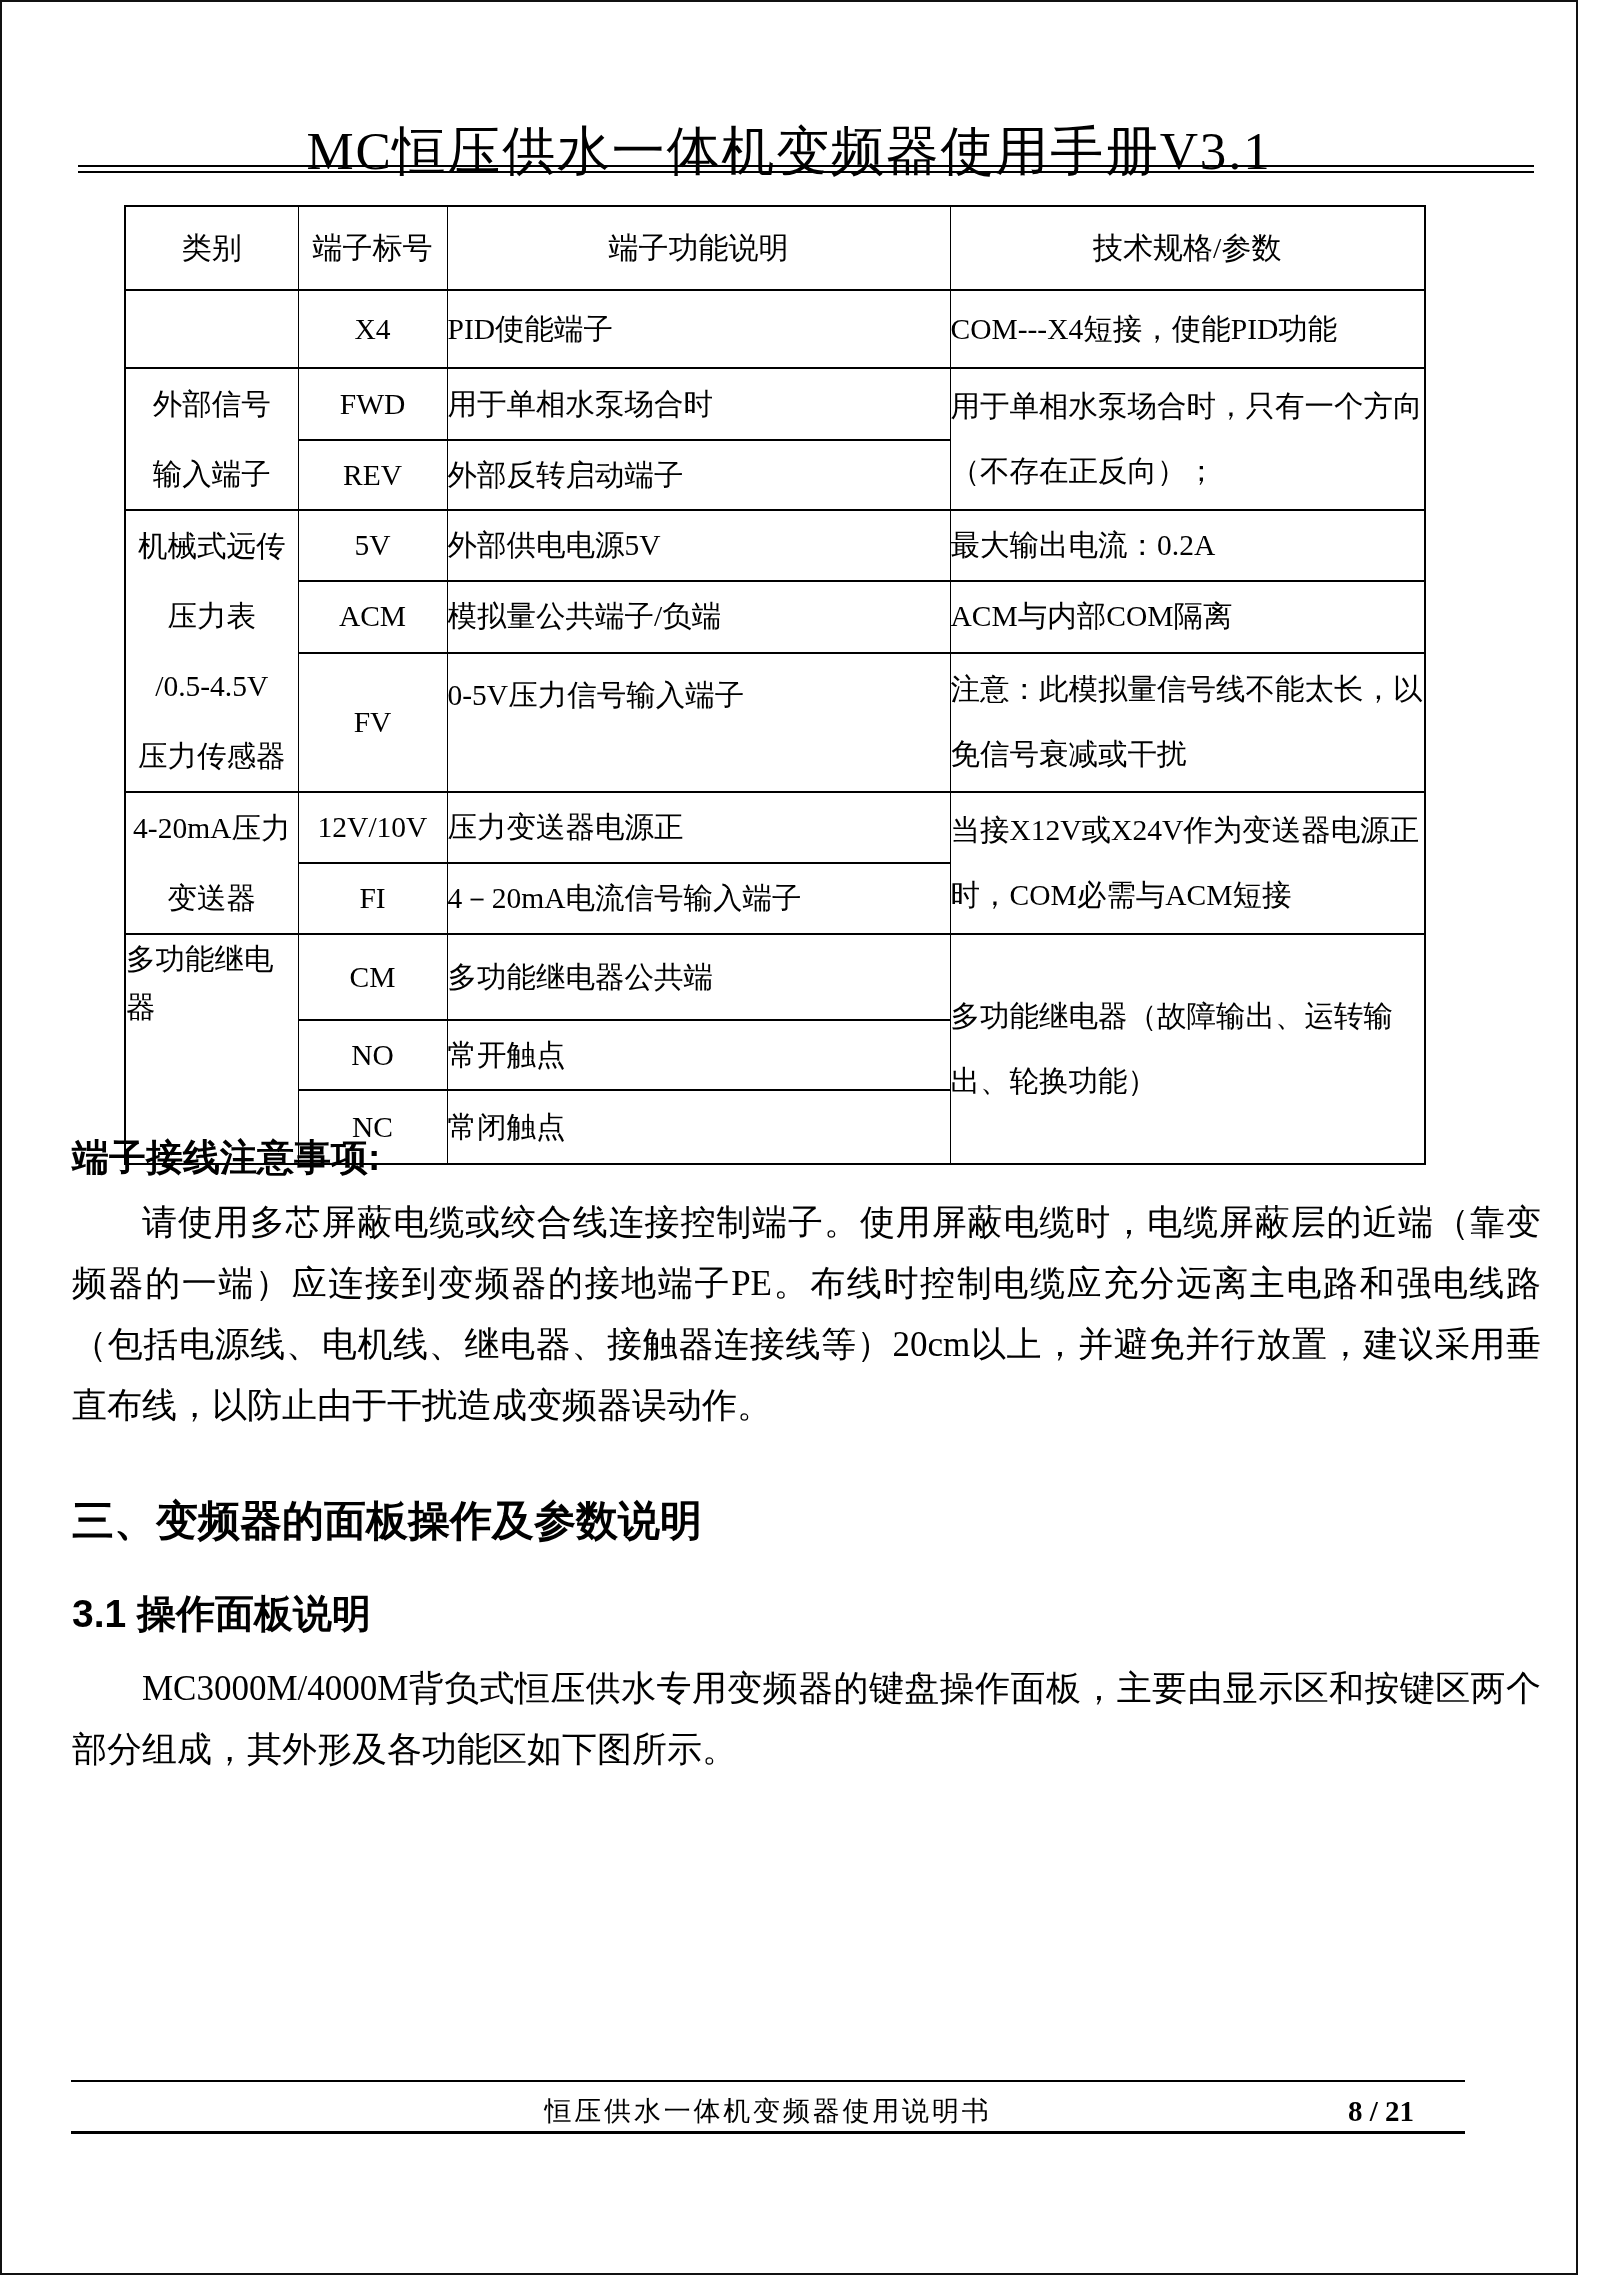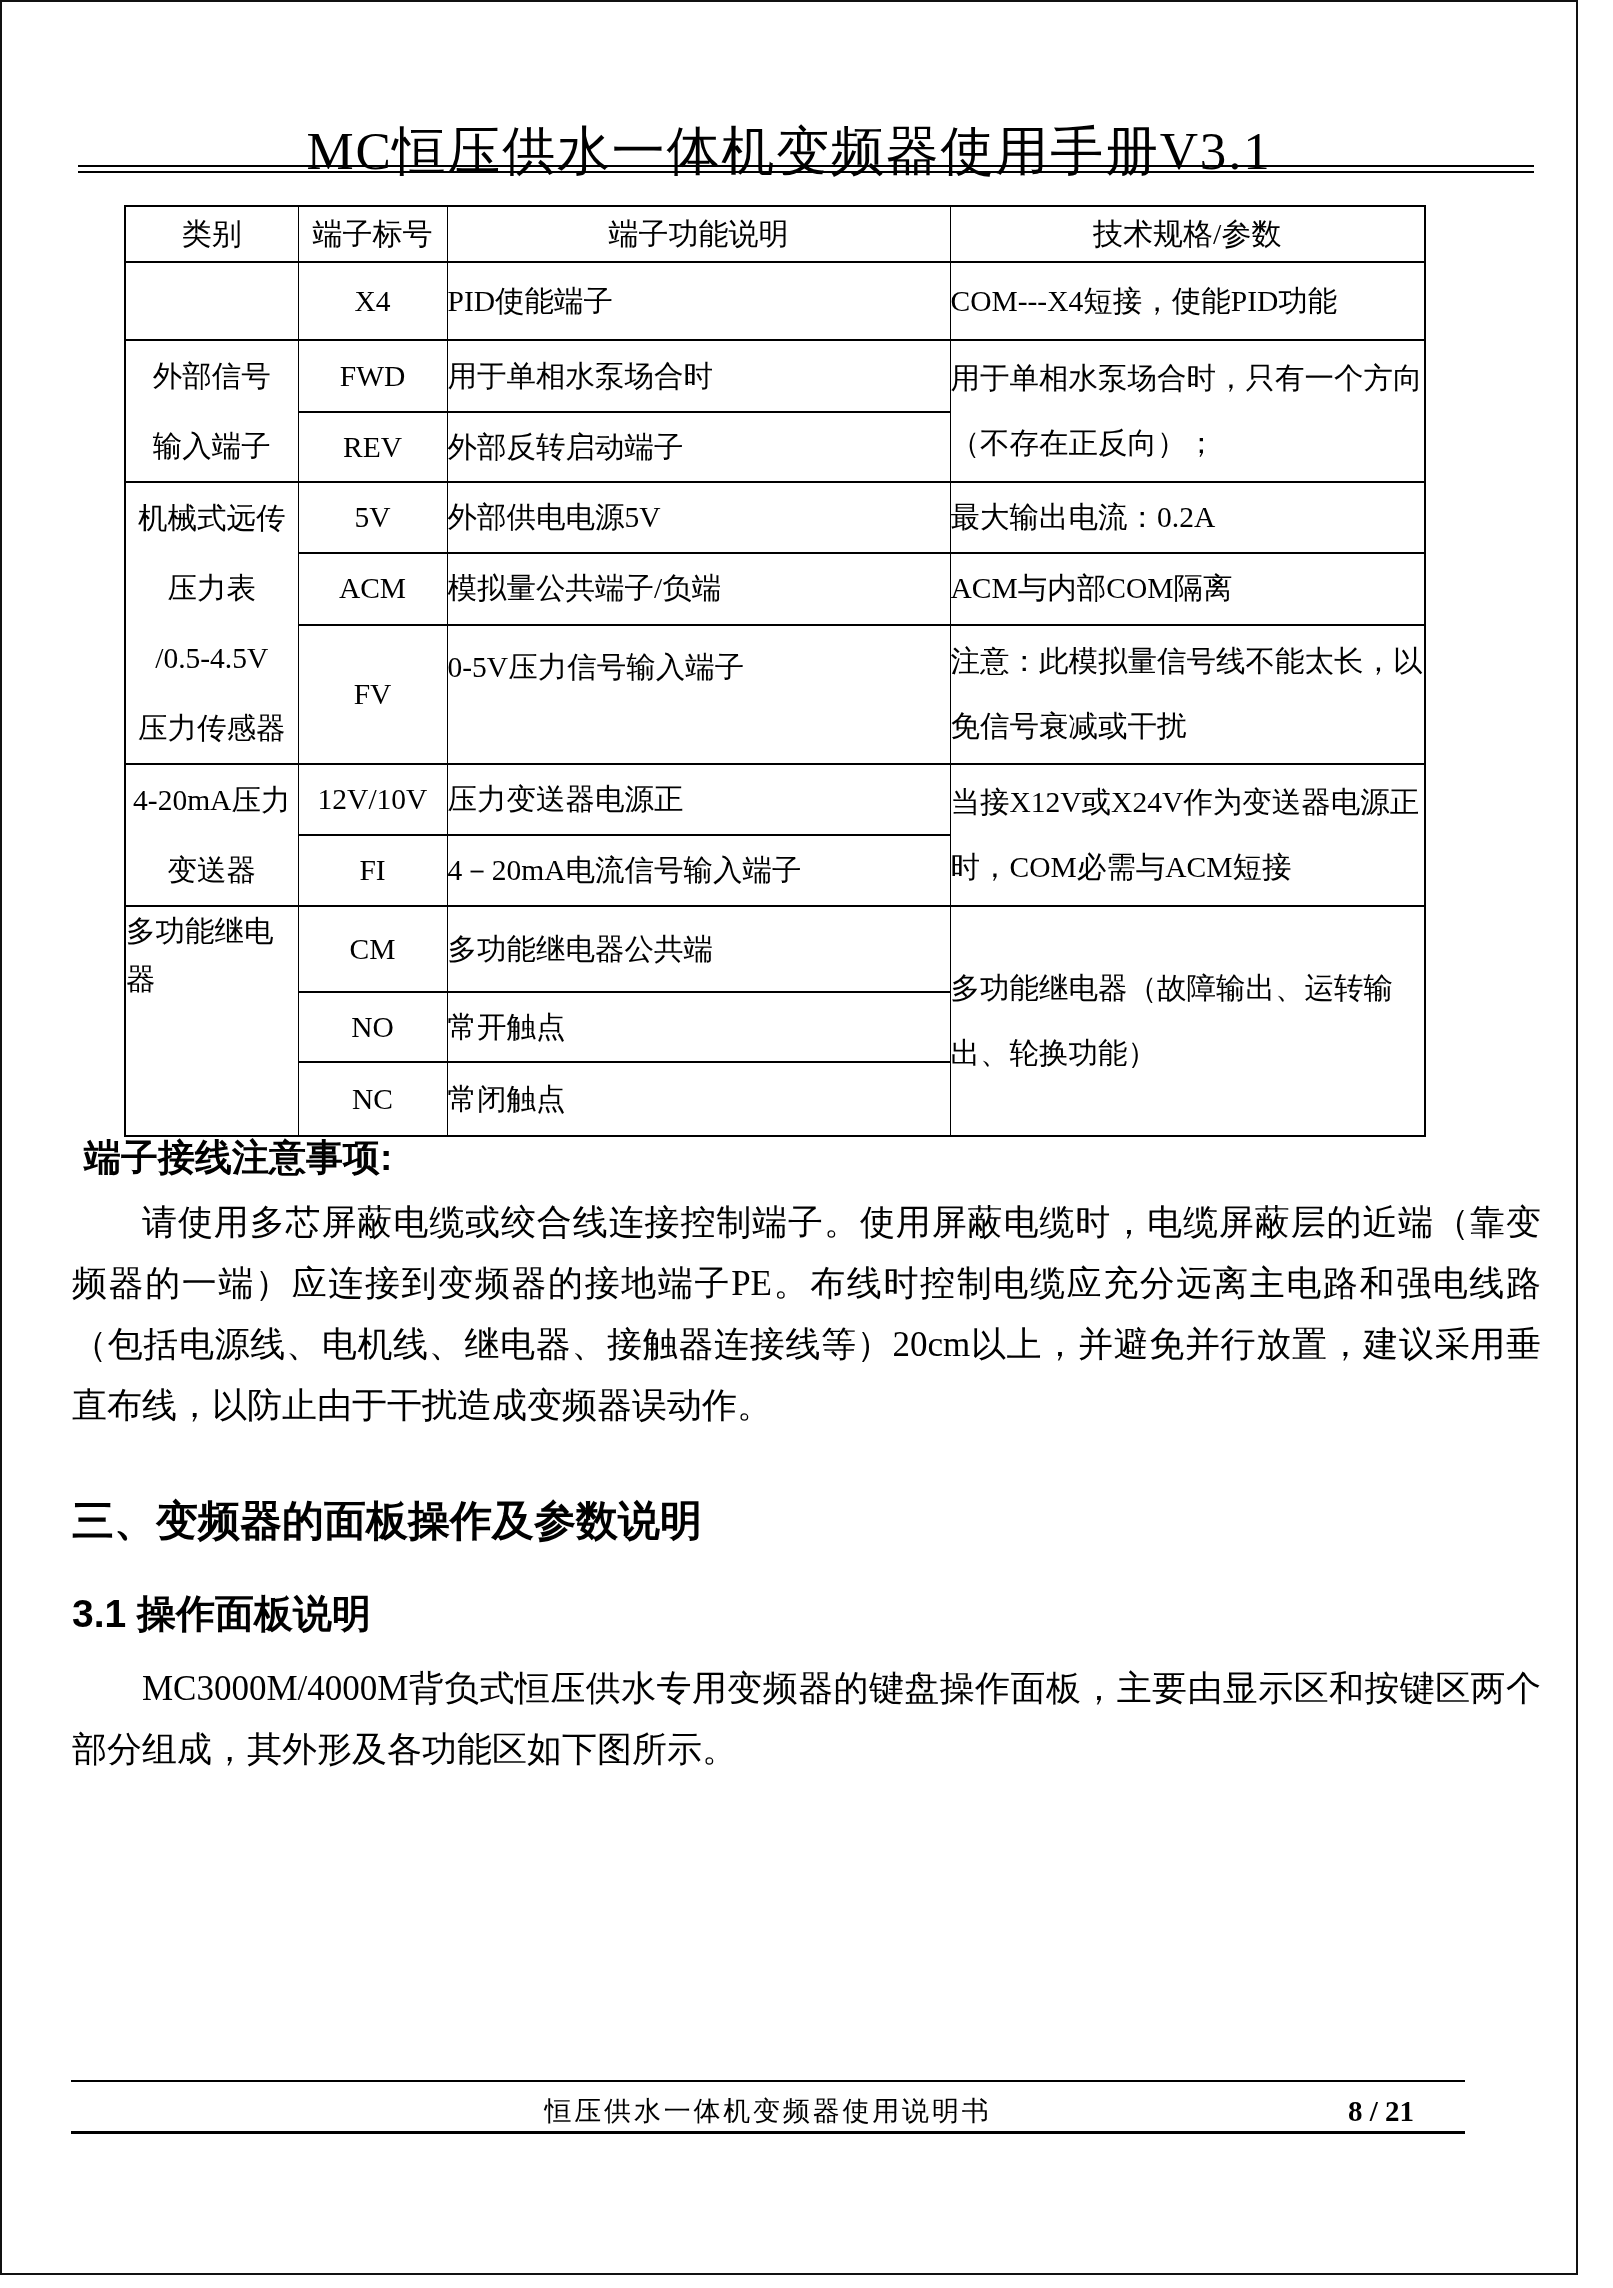--- a/index.html
+++ b/index.html
@@ -38,21 +38,21 @@
   td.cat-top{
     text-align:left;vertical-align:top;line-height:48px;
     padding:9.2px 1.8px 0 4.6px;white-space:normal;
   }
   td.term{text-align:center;vertical-align:middle;}
   td.func,td.spec{
     text-align:left;vertical-align:middle;
     padding:0 7.4px 0 22px;line-height:65px;margin-top:44px;
   }
   .h-wiring{
-    position:absolute;left:84px;top:1133px;
+    position:absolute;left:72px;top:1133px;
     font-family:"Liberation Sans","DejaVu Sans",sans-serif;
     font-weight:bold;font-size:37px;
   }
   .p-wiring{
     position:absolute;left:72px;top:1192px;width:1469px;
     font-size:35px;line-height:61px;text-align:justify;text-indent:2em;
   }
   .h-panel{
     position:absolute;left:72px;top:1493px;
     font-family:"Liberation Sans","DejaVu Sans",sans-serif;
@@ -88,21 +88,21 @@
 
 <div class="tbl-wrap">
   <table class="terms">
     <colgroup>
       <col style="width:173px">
         <col style="width:149px">
         <col style="width:503px">
         <col style="width:475px">
     </colgroup>
     <tbody>
-        <tr style="height:56px">
+        <tr style="height:84px">
       <th class="hd">类别</th>
       <th class="hd">端子标号</th>
       <th class="hd">端子功能说明</th>
       <th class="hd">技术规格/参数</th>
     </tr>
     <tr style="height:78px">
       <td class="cat"></td>
       <td class="term">X4</td>
       <td class="func">PID使能端子</td>
       <td class="spec">COM---X4短接，使能PID功能</td>

